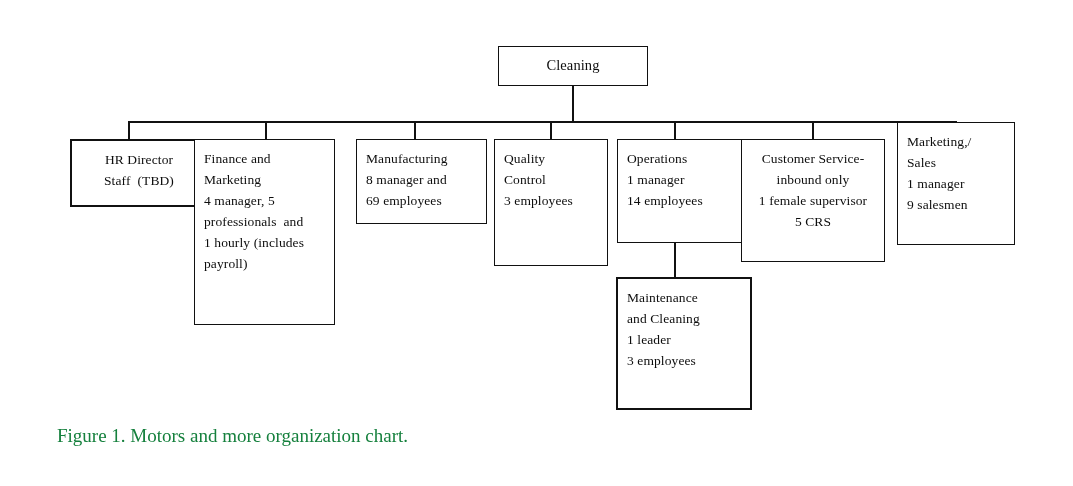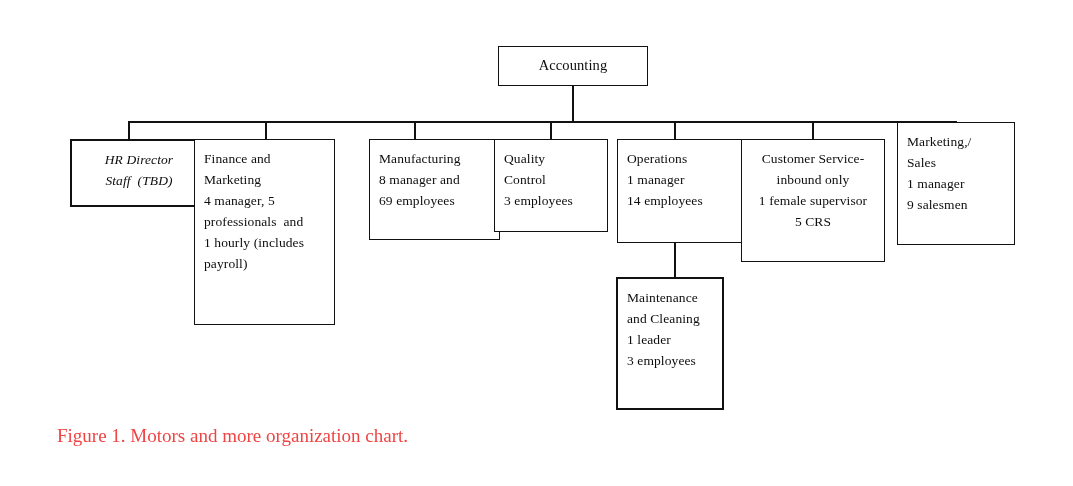--- a/index.html
+++ b/index.html
@@ -62,66 +62,66 @@
     width: 2px;
   }
 
   #figure-caption {
     position: absolute;
     left: 57px;
     top: 424px;
     font-family: "Liberation Serif", "DejaVu Serif", serif;
     font-size: 19px;
     line-height: 24px;
-    color: #ef4444;
+    color: #15803d;
     white-space: pre;
   }
 </style>
 </head>
 <body>
 
 <div id="chart-canvas">
 
   <div class="node-box centered title-only" style="left:498px; top:46px; width:150px; height:40px;">
-    <div class="node-line">Accounting</div>
+    <div class="node-line">Cleaning</div>
   </div>
 
   <div class="connector v" style="left:572px; top:86px; height:37px;"></div>
 
   <div class="connector h" style="left:128px; top:121px; width:828px;"></div>
 
   <div class="connector v" style="left:128px; top:121px; height:19px;"></div>
   <div class="connector v" style="left:265px; top:121px; height:19px;"></div>
   <div class="connector v" style="left:414px; top:121px; height:19px;"></div>
   <div class="connector v" style="left:550px; top:121px; height:19px;"></div>
   <div class="connector v" style="left:674px; top:121px; height:19px;"></div>
   <div class="connector v" style="left:812px; top:121px; height:19px;"></div>
   <div class="connector v" style="left:955px; top:121px; height:19px;"></div>
 
-  <div class="node-box thick centered" style="left:70px; top:139px; width:138px; height:68px;font-style:italic;">
+  <div class="node-box thick centered" style="left:70px; top:139px; width:138px; height:68px;">
     <div class="node-line">HR Director</div>
     <div class="node-line">Staff  (TBD)</div>
   </div>
 
   <div class="node-box" style="left:194px; top:139px; width:141px; height:186px;">
     <div class="node-line">Finance and</div>
     <div class="node-line">Marketing</div>
     <div class="node-line">4 manager, 5</div>
     <div class="node-line">professionals  and</div>
     <div class="node-line">1 hourly (includes</div>
     <div class="node-line">payroll)</div>
   </div>
 
-  <div class="node-box" style="left:369px; top:139px; width:131px; height:101px;">
+  <div class="node-box" style="left:356px; top:139px; width:131px; height:85px;">
     <div class="node-line">Manufacturing</div>
     <div class="node-line">8 manager and</div>
     <div class="node-line">69 employees</div>
   </div>
 
-  <div class="node-box" style="left:494px; top:139px; width:114px; height:93px;">
+  <div class="node-box" style="left:494px; top:139px; width:114px; height:127px;">
     <div class="node-line">Quality</div>
     <div class="node-line">Control</div>
     <div class="node-line">3 employees</div>
   </div>
 
   <div class="node-box" style="left:617px; top:139px; width:132px; height:104px;">
     <div class="node-line">Operations</div>
     <div class="node-line">1 manager</div>
     <div class="node-line">14 employees</div>
   </div>
@@ -135,21 +135,21 @@
 
   <div class="node-box" style="left:897px; top:122px; width:118px; height:123px;">
     <div class="node-line">Marketing,/</div>
     <div class="node-line">Sales</div>
     <div class="node-line">1 manager</div>
     <div class="node-line">9 salesmen</div>
   </div>
 
   <div class="connector v" style="left:674px; top:243px; height:35px;"></div>
 
-  <div class="node-box thick" style="left:616px; top:277px; width:108px; height:133px;">
+  <div class="node-box thick" style="left:616px; top:277px; width:136px; height:133px;">
     <div class="node-line">Maintenance</div>
     <div class="node-line">and Cleaning</div>
     <div class="node-line">1 leader</div>
     <div class="node-line">3 employees</div>
   </div>
 
 </div>
 
 <div id="figure-caption">Figure 1. Motors and more organization chart.</div>
 

